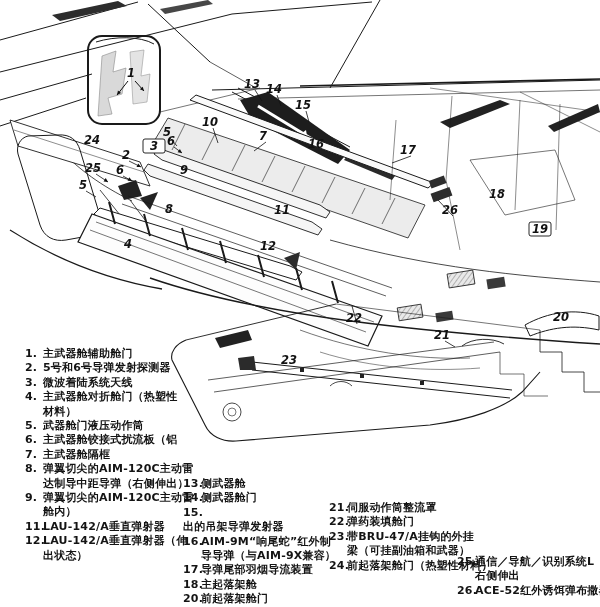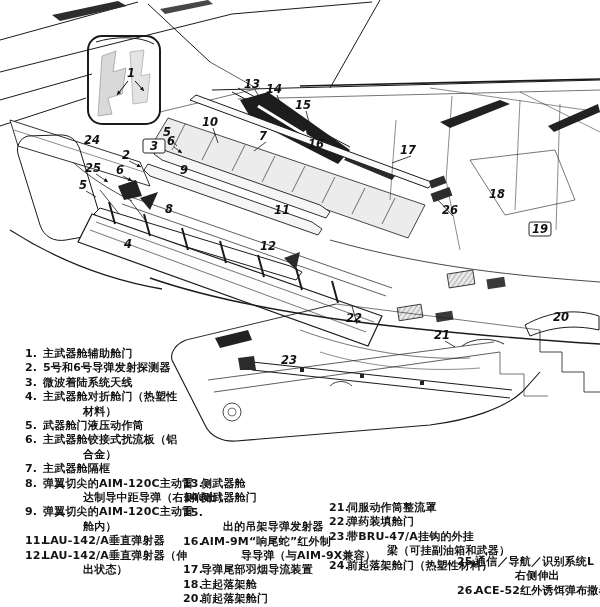--- a/index.html
+++ b/index.html
@@ -8,21 +8,21 @@
   #art{position:absolute;left:0;top:0;}
   text.co{font-family:"DejaVu Sans",sans-serif;font-style:italic;font-weight:700;
           font-size:11.5px;fill:#111;}
   .leg-col{position:absolute;}
   .leg-row{display:flex;line-height:14.4px;font-size:11px;font-weight:700;
            color:#141414;letter-spacing:0.2px;white-space:nowrap;}
   .leg-num{display:inline-block;width:18px;flex:none;}
   .leg-row.cont .leg-num{width:18px;}
   .leg-row.cont.flush .leg-num{width:0;}
   .leg-txt{display:inline-block;}
-  .leg-row.cont .leg-txt{padding-left:0px;margin-left:40px;}
+  .leg-row.cont .leg-txt{padding-left:0px;}
 </style>
 </head>
 <body>
 
 <div id="page">
 
   <svg id="art" width="600" height="607" viewBox="0 0 600 607">
     <defs>
       <pattern id="hatch" width="4" height="4" patternUnits="userSpaceOnUse" patternTransform="rotate(45)">
         <rect width="4" height="4" fill="#e9e9e9"></rect>
@@ -225,24 +225,20 @@
           <span class="leg-txt">材料）</span>
         </div>
         <div class="leg-row">
           <span class="leg-num">5.</span>
           <span class="leg-txt">武器舱门液压动作筒</span>
         </div>
         <div class="leg-row">
           <span class="leg-num">6.</span>
           <span class="leg-txt">主武器舱铰接式扰流板（铝</span>
         </div>
-        <div class="leg-row cont">
-          <span class="leg-num"></span>
-          <span class="leg-txt">合金）</span>
-        </div>
         <div class="leg-row">
           <span class="leg-num">7.</span>
           <span class="leg-txt">主武器舱隔框</span>
         </div>
         <div class="leg-row">
           <span class="leg-num">8.</span>
           <span class="leg-txt">弹翼切尖的AIM-120C主动雷</span>
         </div>
         <div class="leg-row cont">
           <span class="leg-num"></span>

